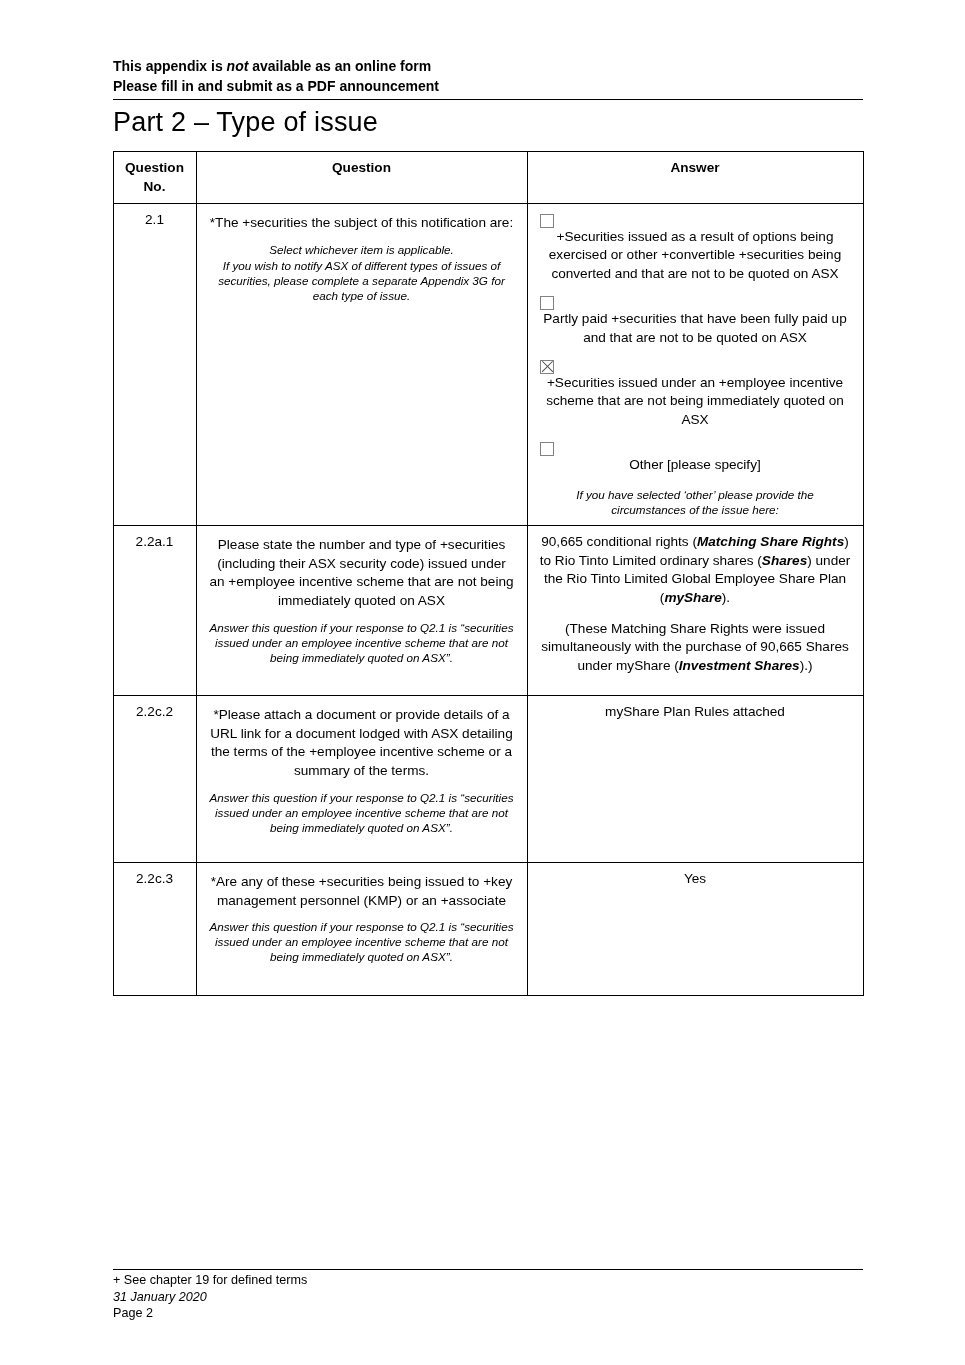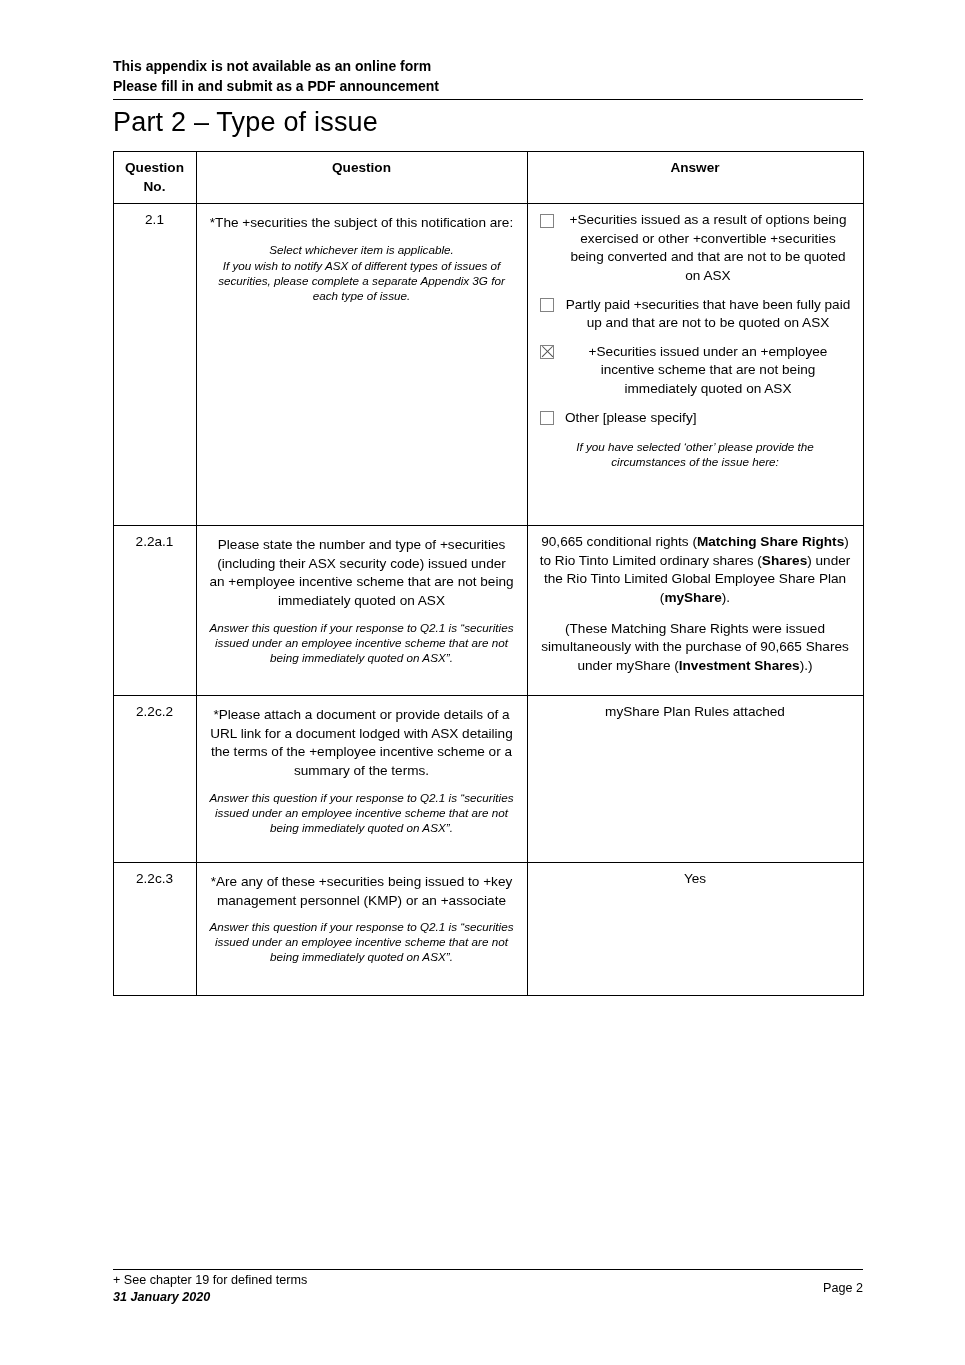--- a/index.html
+++ b/index.html
@@ -8,21 +8,21 @@
     font-family:"Liberation Sans", sans-serif;color:#000;
     -webkit-font-smoothing:antialiased;
   }
   .content{position:absolute;left:113px;top:0;width:750px;}
 
   
   .page-header{display:flex;justify-content:space-between;padding-top:57px;
     font-weight:bold;font-size:14px;line-height:19.5px;}
   .header-right{text-align:right;}
   .rb{font-weight:bold;}
-  .ri{margin-top:10px;}
+  .ri{font-style:italic;margin-top:10px;}
   .header-rule{border:none;border-top:1.7px solid #000;margin:3px 0 0 0;}
 
   
   .page-title{font-size:27px;font-weight:400;margin:9px 0 0 0;line-height:27px;letter-spacing:0.2px;}
 
   
   table.qtable{border-collapse:collapse;table-layout:fixed;width:750px;margin-top:15px;}
   table.qtable th, table.qtable td{
     border:1.5px solid #000;vertical-align:top;
     padding:7px 12px 7px 11px;
@@ -36,35 +36,35 @@
   tr.r-22a1{height:170px;}
   tr.r-22c2{height:167px;}
   tr.r-22c3{height:133px;}
   th{font-weight:bold;}
 
   .q-main{margin:3px 0 9px 0;}
   .note{font-size:11.7px;font-style:italic;line-height:15px;margin:1px 0 0 0;}
   .ans-p{margin:0 0 12px 0;}
 
   
-  .cb-item{display:flex;margin:0 0 10px 0;}
+  .cb-item{display:flex;margin:0 0 10px 0;flex-direction:column;}
   .cb-box{width:12px;height:12px;border:1px solid #828282;flex:0 0 auto;
     margin:2.5px 11px 0 1px;position:relative;background:#fff;}
   .cb-box.checked::before,.cb-box.checked::after{
     content:"";position:absolute;top:5.2px;left:-1.5px;width:15px;height:1.4px;background:#4c4c4c;}
   .cb-box.checked::before{transform:rotate(45deg);}
   .cb-box.checked::after{transform:rotate(-45deg);}
   .answer-note{margin-top:12px;}
 
   
   .page-footer{position:absolute;left:113px;top:1269px;width:750px;}
   .footer-rule{border:none;border-top:1.2px solid #000;margin:0 0 2px 0;}
-  .footer-row{display:flex;justify-content:space-between;align-items:center;
-    font-size:12.6px;line-height:16.5px;}
-  .footer-date{font-style:italic;font-weight:bold;}
+  .footer-row{display:flex;justify-content:space-between;align-items:flex-start;
+    font-size:12.6px;line-height:16.5px;flex-direction:column;}
+  .footer-date{font-style:italic;}
 </style>
 </head>
 <body>
 
 <div class="content">
 
   <div class="page-header">
     <div class="header-left">
       <div><span>This appendix is </span><span class="ri">not</span><span> available as an online form</span></div>
       <div>Please fill in and submit as a PDF announcement</div>

